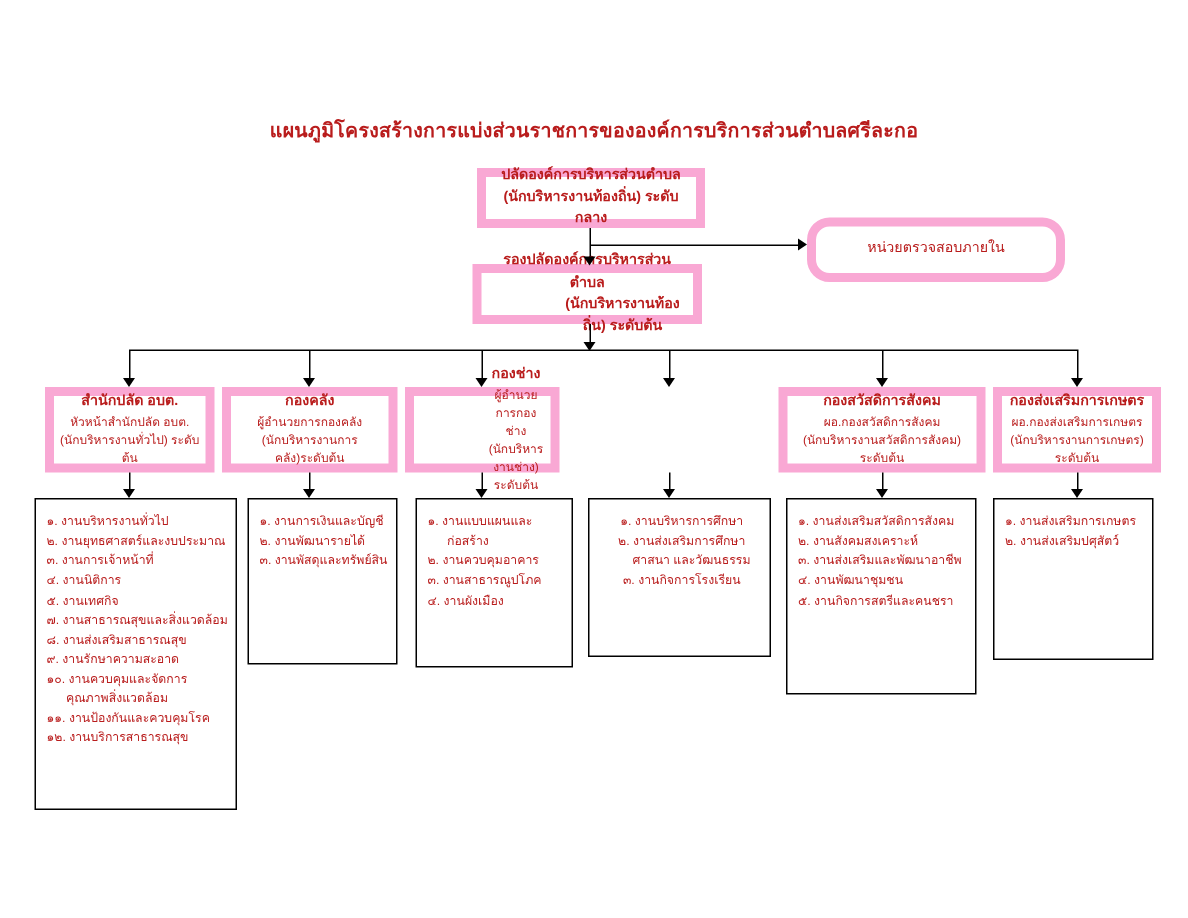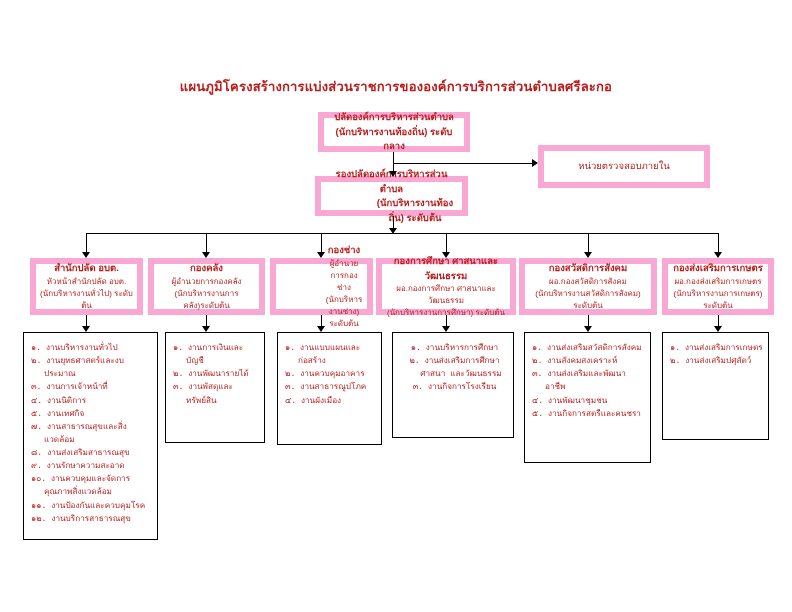--- a/index.html
+++ b/index.html
@@ -16,29 +16,29 @@
     display:flex;flex-direction:column;justify-content:center;align-items:center;
     text-align:center;box-sizing:border-box;padding:2px 3px;
   }
   .node .l1{font-size:9.5px;font-weight:bold;line-height:1.55;}
   .node .l2{font-size:8px;line-height:1.5;}
   .node .l3{font-size:8px;line-height:1.5;}
   .top-box{left:318px;top:112px;width:152px;height:40px;}
   .top-box .l2{font-weight:bold;font-size:9.5px;}
   .deputy-box{left:315px;top:176px;width:153px;height:40px;}
   .deputy-box .l2{font-weight:bold;font-size:9.5px;padding-left:47px;}
-  .audit-box{left:538px;top:145px;width:172px;height:43px;}
+  .audit-box{left:538px;top:145px;width:172px;height:43px;border-radius:15px;}
   .audit-box .l1{font-weight:normal;font-size:9.5px;}
   .list-box{
     position:absolute;border:1px solid #000;background:#fff;box-sizing:border-box;
     padding:8px 4px 4px 7px;text-align:left;
   }
   .task{
     font-size:8.2px;line-height:1.6;
-    padding-left:13px;text-indent:-13px;font-family:Liberation Mono, monospace;
+    padding-left:13px;text-indent:-13px;
   }
   .hline,.vline{position:absolute;background:#000;}
   .hline{height:1px;}
   .vline{width:1px;}
   .arr-down{
     position:absolute;width:0;height:0;
     border-left:4px solid transparent;border-right:4px solid transparent;
     border-top:6px solid #000;
   }
   .arr-right{
@@ -97,25 +97,20 @@
   </div>
   <div class="node" style="left:148px;top:258px;width:117px;height:57px;">
     <div class="l1">กองคลัง</div>
     <div class="l2">ผู้อำนวยการกองคลัง</div>
     <div class="l3">(นักบริหารงานการคลัง)ระดับต้น</div>
   </div>
   <div class="node" style="left:270px;top:258px;width:103px;height:57px;padding-left:48px;">
     <div class="l1">กองช่าง</div>
     <div class="l2">ผู้อำนวยการกองช่าง</div>
     <div class="l3">(นักบริหารงานช่าง) ระดับต้น</div>
-  </div>
-  <div class="node" style="left:376px;top:258px;width:140px;height:57px;">
-    <div class="l1">กองการศึกษา ศาสนาและวัฒนธรรม</div>
-    <div class="l2">ผอ.กองการศึกษา ศาสนาและวัฒนธรรม</div>
-    <div class="l3">(นักบริหารงานการศึกษา) ระดับต้น</div>
   </div>
   <div class="node" style="left:519px;top:258px;width:138px;height:57px;">
     <div class="l1">กองสวัสดิการสังคม</div>
     <div class="l2">ผอ.กองสวัสดิการสังคม</div>
     <div class="l3">(นักบริหารงานสวัสดิการสังคม) ระดับต้น</div>
   </div>
   <div class="node" style="left:662px;top:258px;width:112px;height:57px;">
     <div class="l1">กองส่งเสริมการเกษตร</div>
     <div class="l2">ผอ.กองส่งเสริมการเกษตร</div>
     <div class="l3">(นักบริหารงานการเกษตร) ระดับต้น</div>

